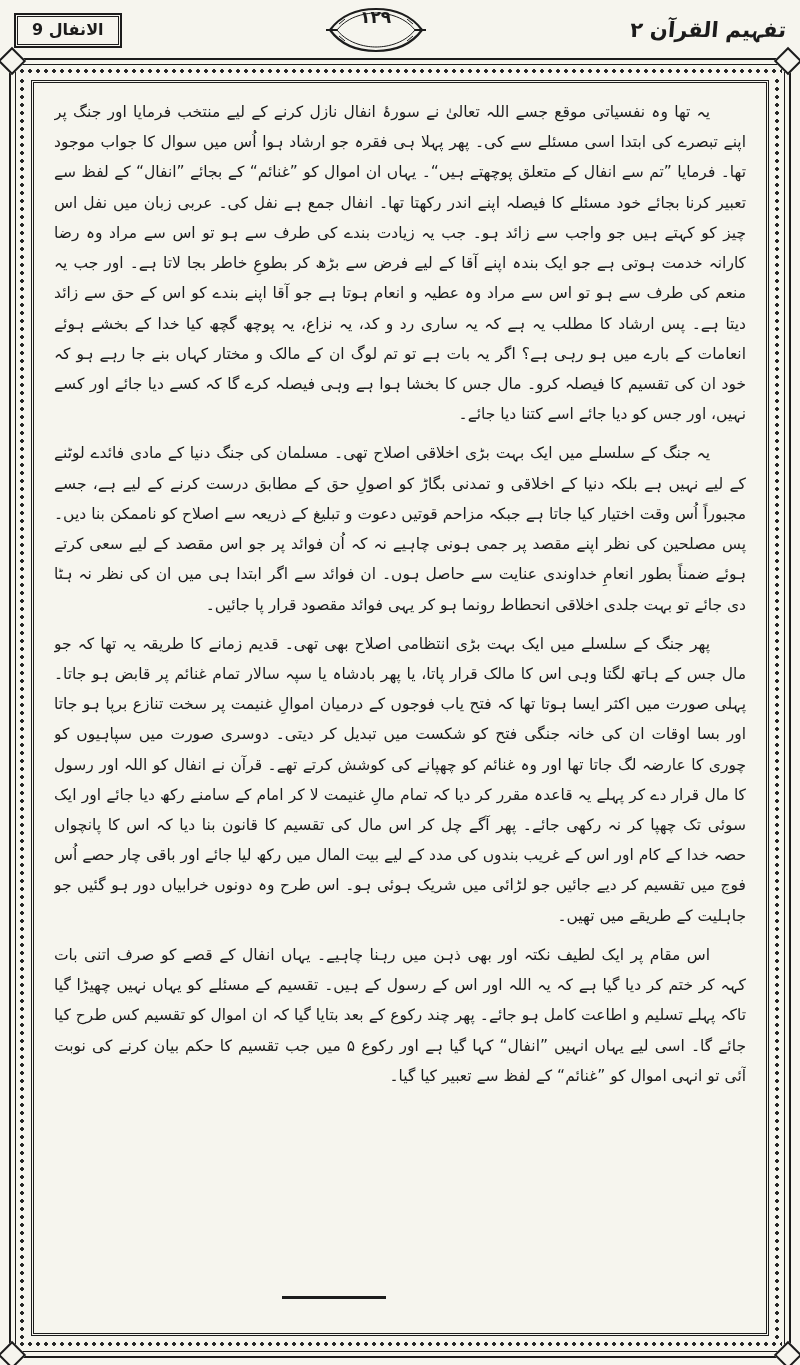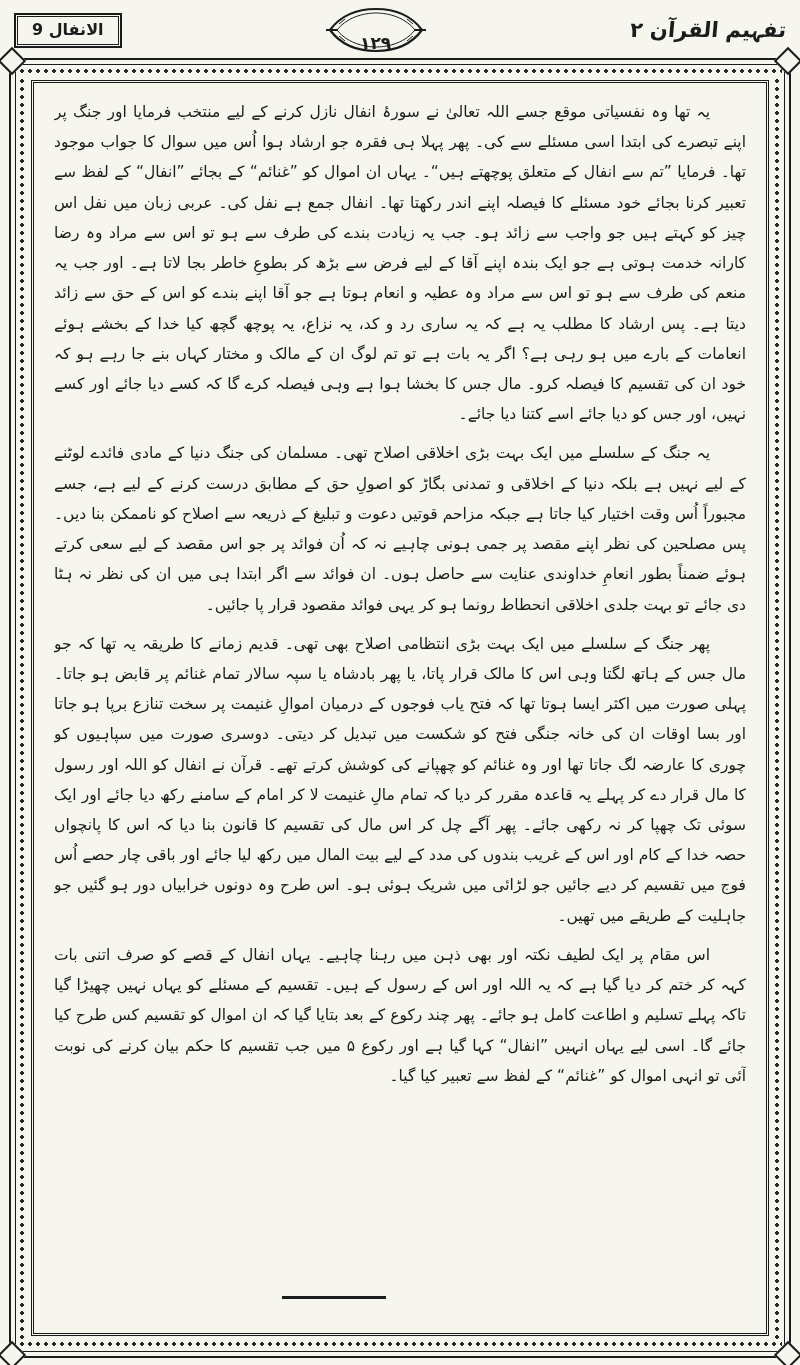--- a/index.html
+++ b/index.html
@@ -21,21 +21,21 @@
     direction:rtl;
   }
   .book-title {
     font-size:21px; font-weight:bold;
     transform:skewX(-5deg);
     letter-spacing:1px;
     white-space:nowrap;
   }
   .medallion {
     position:relative; width:100px; height:46px;
-    display:flex; align-items:flex-end; justify-content:center;
+    display:flex; align-items:flex-start; justify-content:center;
     flex:0 0 auto;
   }
   .medallion svg { position:absolute; inset:0; width:100%; height:100%; }
   .page-number { position:relative; font-size:17px; font-weight:bold; }
   .surah-box {
     border:2px solid #1c1c1c;
     box-shadow:inset 0 0 0 1px #f6f5ee, inset 0 0 0 2px #1c1c1c;
     padding:5px 16px 7px;
     font-size:16px; font-weight:bold;
     white-space:nowrap;

